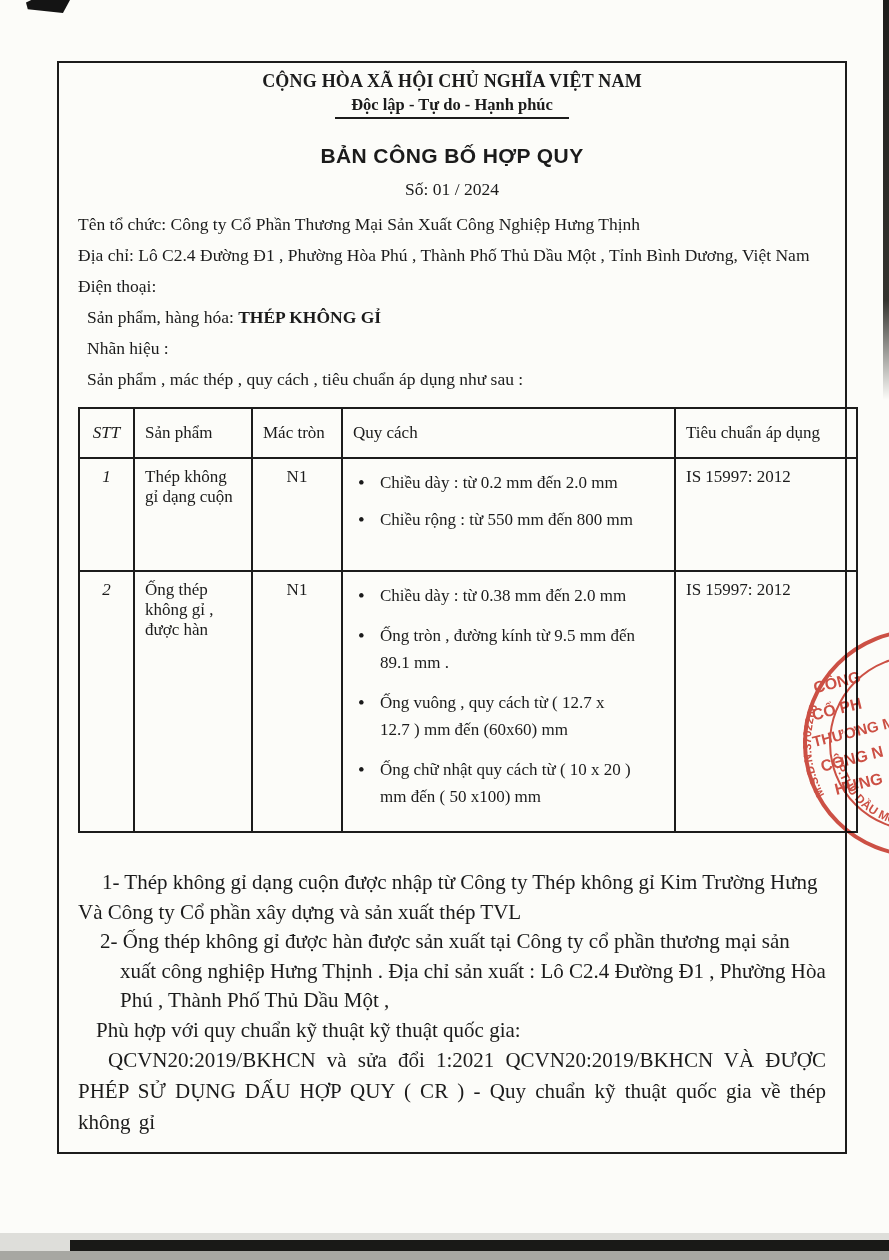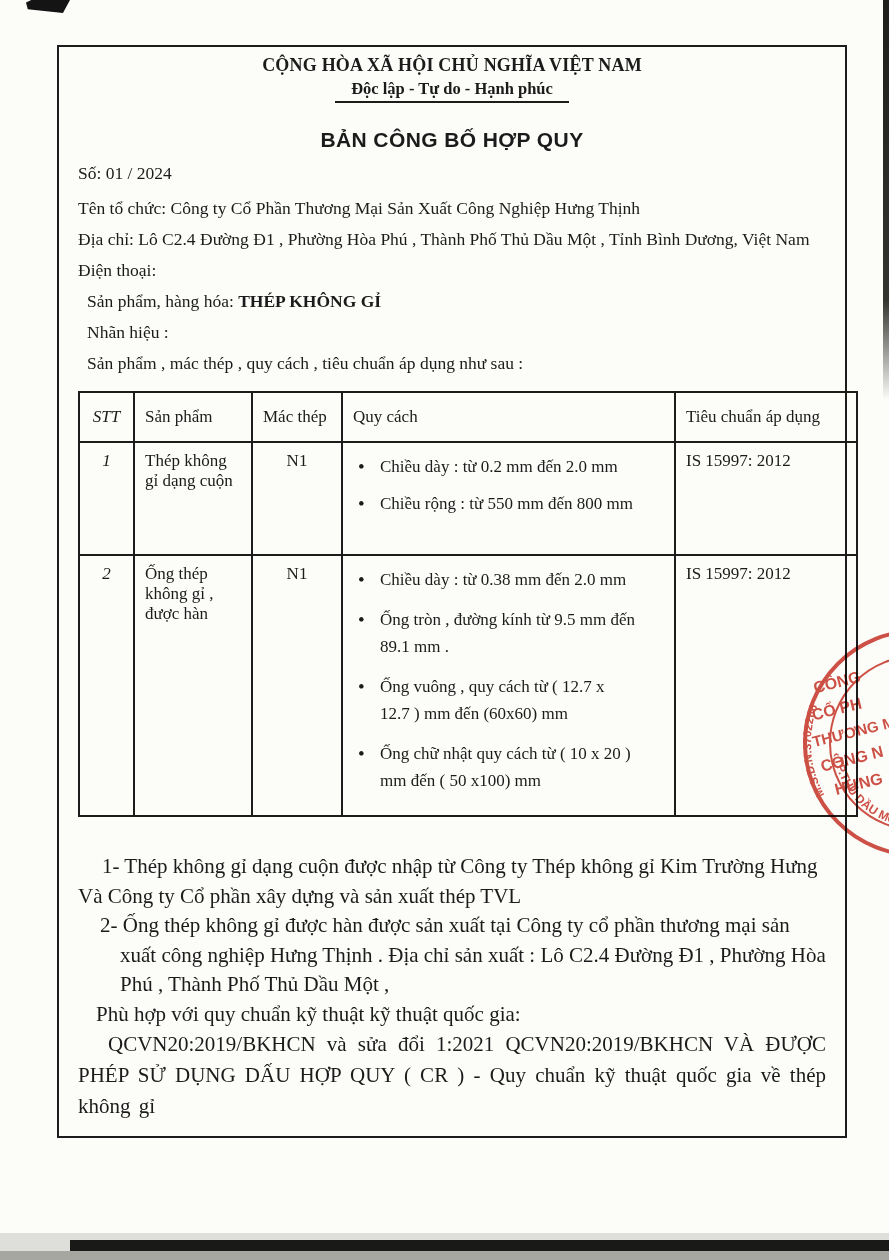--- a/index.html
+++ b/index.html
@@ -1,25 +1,25 @@
 <!DOCTYPE html>
 <html><head>
 <meta charset="utf-8">
 <style>
   html,body{margin:0;padding:0;background:#e9e9e6;}
   .page{position:relative;width:889px;height:1260px;background:#fcfcf9;overflow:hidden;
         font-family:"Liberation Serif",serif;color:#1b1b1b;}
-  .frame{position:absolute;left:57px;top:45px;width:786px;height:1089px;border:2px solid #1c1c1c;}
+  .frame{position:absolute;left:57px;top:61px;width:786px;height:1089px;border:2px solid #1c1c1c;}
   .content{padding:8px 19px 0 19px;}
   .nat-title{text-align:center;font-weight:bold;font-size:18px;letter-spacing:.2px;}
   .nat-motto{text-align:center;font-weight:bold;font-size:16.5px;margin-top:3px;}
   .nat-motto .u{display:inline-block;border-bottom:2px solid #1c1c1c;padding:0 16px 2px 16px;text-align:center;}
   .doc-title{text-align:center;font-weight:bold;font-size:21px;font-family:"Liberation Sans",sans-serif;
              margin-top:25px;letter-spacing:.4px;}
-  .doc-number{font-size:17.5px;margin-top:11px;}
+  .doc-number{text-align:center;font-size:17.5px;margin-top:11px;}
   .info{font-size:17.5px;line-height:31px;margin-top:9px;}
   .info p{margin:0;}
   .info .indent{padding-left:9px;}
   .bold{font-weight:bold;}
   table{border-collapse:collapse;table-layout:fixed;width:778px;margin:12px auto 0 auto;font-size:17px;}
   col.c-stt{width:55px;}col.c-prod{width:118px;}col.c-grade{width:90px;}col.c-spec{width:333px;}col.c-std{width:182px;}
   th,td{border:2px solid #1c1c1c;vertical-align:top;text-align:left;font-weight:normal;padding:8px 10px;}
   thead th{vertical-align:middle;height:40px;padding:4px 10px;}
   td.td-stt,th.th-stt{text-align:center;font-style:italic;}
   td.td-grade{text-align:center;}
@@ -75,21 +75,21 @@
           <col class="c-stt">
             <col class="c-prod">
             <col class="c-grade">
             <col class="c-spec">
             <col class="c-std">
         </colgroup>
         <thead>
           <tr>
             <th class="th-stt">STT</th>
             <th>Sản phẩm</th>
-            <th>Mác thép</th>
+            <th>Mác tròn</th>
             <th>Quy cách</th>
             <th>Tiêu chuẩn áp dụng</th>
           </tr>
         </thead>
         <tbody>
           <tr class="row1">
             <td class="td-stt">1</td>
             <td>Thép không gỉ dạng cuộn</td>
             <td class="td-grade">N1</td>
             <td class="td-spec">

